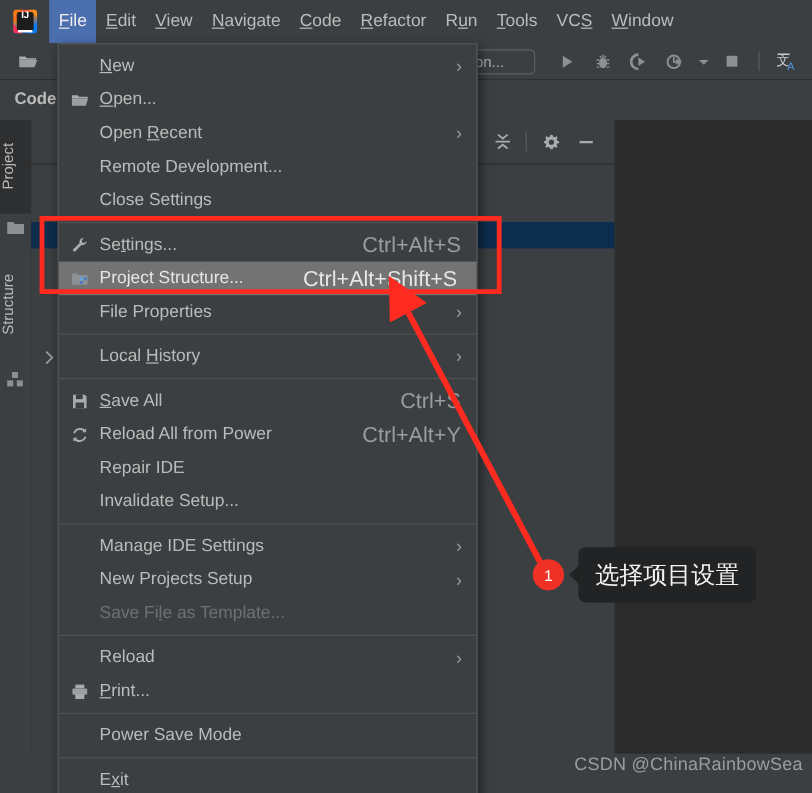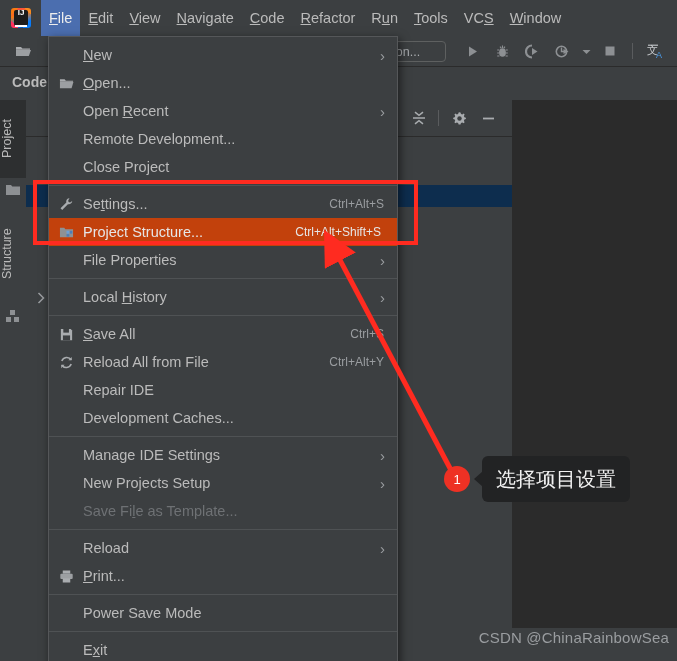--- a/index.html
+++ b/index.html
@@ -73,26 +73,26 @@
   .watermark{position:absolute;right:8px;bottom:15px;color:#9A9DA0;font-size:15px;letter-spacing:.2px;white-space:nowrap;}
 
   
   .menu{
     position:absolute;left:48px;top:36px;width:350px;
     background:#3C3F41;border:1px solid #555759;box-sizing:border-box;
     box-shadow:2px 3px 9px rgba(0,0,0,.55);
     padding:4px 0 4px 0;
   }
   .m-row{position:relative;height:28px;display:flex;align-items:center;}
-  .m-row.hl{background:#c2410c;}
+  .m-row.hl{background:#737373;}
   .m-ico{width:34px;min-width:34px;height:28px;display:flex;align-items:center;justify-content:center;color:#A9ACAF;}
   .m-label{color:#BBBBBB;font-size:14.5px;white-space:nowrap;}
   .m-row.hl .m-label,.m-row.hl .m-key{color:#E6E6E6;}
   .m-row.dis .m-label{color:#6E7174;}
-  .m-key{position:absolute;right:13px;color:#9A9DA0;font-size:12px;white-space:nowrap;}
+  .m-key{position:absolute;right:13px;color:#9A9DA0;font-size:18px;white-space:nowrap;}
   .m-row.hl .m-key{right:16px;}
   .m-arrow{position:absolute;right:12px;color:#9A9DA0;font-size:15px;line-height:1;}
   .m-sep{height:1px;background:#4F5254;margin:4px 0;}
   .m-label u{text-decoration:underline;}
 
   
   .anno-box{position:absolute;left:33px;top:180px;width:385px;height:65px;border:4px solid #FF2B20;box-sizing:border-box;pointer-events:none;}
   .anno-svg{position:absolute;left:0;top:0;width:677px;height:661px;pointer-events:none;}
   .badge{
     position:absolute;left:444px;top:466px;width:26px;height:26px;border-radius:50%;
@@ -270,21 +270,21 @@
         <div class="m-ico"></div>
         <span class="m-label">Open <u>R</u>ecent</span>
         <span class="m-arrow">›</span>
       </div>
       <div class="m-row">
         <div class="m-ico"></div>
         <span class="m-label">Remote Development...</span>
       </div>
       <div class="m-row">
         <div class="m-ico"></div>
-        <span class="m-label">Close Project</span>
+        <span class="m-label">Close Settings</span>
       </div>
       <div class="m-sep"></div>
       <div class="m-row">
         <div class="m-ico">
           <svg width="15" height="15" viewBox="0 0 16 16">
             <path d="M11.2 1.3a3.6 3.6 0 0 0-3.4 4.6L1.6 12l1.8 1.8 6.1-6.2a3.6 3.6 0 0 0 4.6-3.4l-2.3 1.6-1.6-.4-.4-1.6z" fill="#A9ACAF"></path>
           </svg>
         </div>
         <span class="m-label">Se<u>t</u>tings...</span>
         <span class="m-key">Ctrl+Alt+S</span>
@@ -326,30 +326,30 @@
       </div>
       <div class="m-row">
         <div class="m-ico">
           <svg width="15" height="15" viewBox="0 0 16 16">
             <path d="M13 5.2A5.6 5.6 0 0 0 3 6.4" stroke="#A9ACAF" stroke-width="1.7" fill="none"></path>
             <path d="M3 10.8A5.6 5.6 0 0 0 13 9.6" stroke="#A9ACAF" stroke-width="1.7" fill="none"></path>
             <path d="M13.6 2v3.6H10z" fill="#A9ACAF"></path>
             <path d="M2.4 14v-3.6H6z" fill="#A9ACAF"></path>
           </svg>
         </div>
-        <span class="m-label">Reload All from File</span>
+        <span class="m-label">Reload All from Power</span>
         <span class="m-key">Ctrl+Alt+Y</span>
       </div>
       <div class="m-row">
         <div class="m-ico"></div>
         <span class="m-label">Repair IDE</span>
       </div>
       <div class="m-row">
         <div class="m-ico"></div>
-        <span class="m-label">Development Caches...</span>
+        <span class="m-label">Invalidate Setup...</span>
       </div>
       <div class="m-sep"></div>
       <div class="m-row">
         <div class="m-ico"></div>
         <span class="m-label">Manage IDE Settings</span>
         <span class="m-arrow">›</span>
       </div>
       <div class="m-row">
         <div class="m-ico"></div>
         <span class="m-label">New Projects Setup</span>

